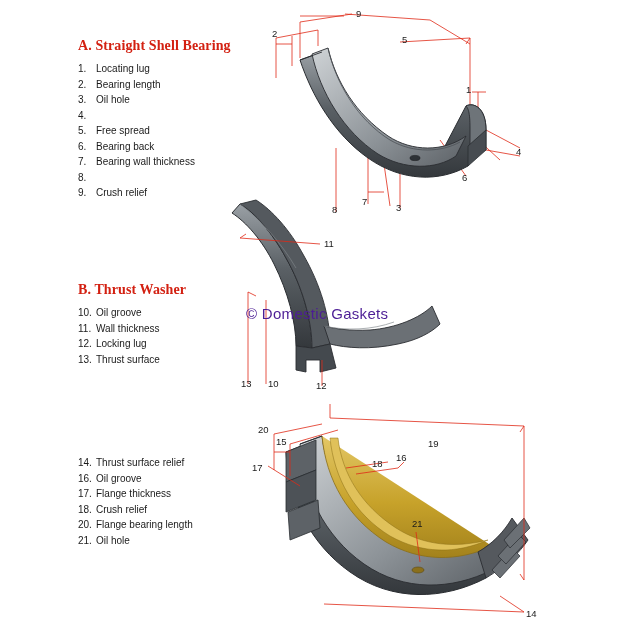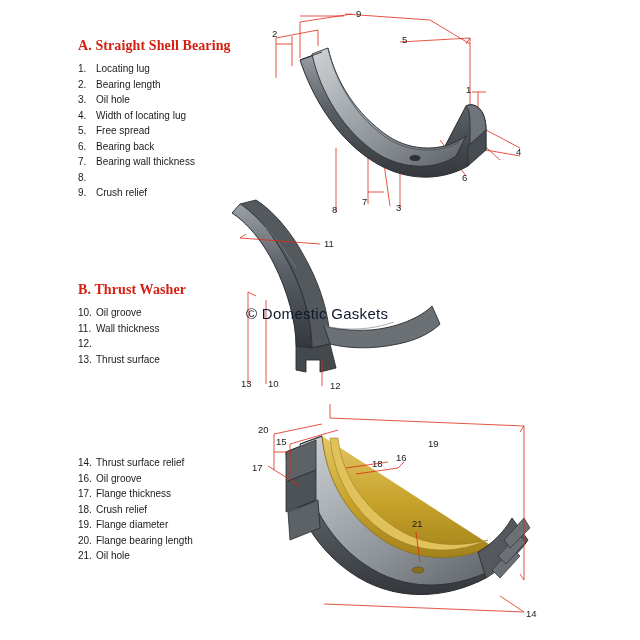--- a/index.html
+++ b/index.html
@@ -37,21 +37,21 @@
 
   .callout{
     position:absolute;
     font-size:9.5px;
     color:#1a1a1a;
   }
   .wm{
     position:absolute;
     left:246px;top:305px;
     font-size:15px;
-    color:#0f172a;
+    color:#4c1d95;
     font-family:"Liberation Sans", sans-serif;
     letter-spacing:0.3px;
     user-select:none;
   }
   svg{position:absolute;left:0;top:0;}
 </style>
 </head>
 <body>
 
 <svg width="640" height="640" viewBox="0 0 640 640">
@@ -186,21 +186,20 @@
   <div class="legend-row">
     <span class="legend-num">2.</span>
     <span class="legend-label">Bearing length</span>
   </div>
   <div class="legend-row">
     <span class="legend-num">3.</span>
     <span class="legend-label">Oil hole</span>
   </div>
   <div class="legend-row">
     <span class="legend-num">4.</span>
-    <span class="legend-label">Width of locating lug</span>
   </div>
   <div class="legend-row">
     <span class="legend-num">5.</span>
     <span class="legend-label">Free spread</span>
   </div>
   <div class="legend-row">
     <span class="legend-num">6.</span>
     <span class="legend-label">Bearing back</span>
   </div>
   <div class="legend-row">
@@ -221,20 +220,21 @@
   <div class="legend-row">
     <span class="legend-num">10.</span>
     <span class="legend-label">Oil groove</span>
   </div>
   <div class="legend-row">
     <span class="legend-num">11.</span>
     <span class="legend-label">Wall thickness</span>
   </div>
   <div class="legend-row">
     <span class="legend-num">12.</span>
+    <span class="legend-label">Locking lug</span>
   </div>
   <div class="legend-row">
     <span class="legend-num">13.</span>
     <span class="legend-label">Thrust surface</span>
   </div>
 </div>
 
 <div class="legend" id="legendC">
   <div class="legend-row">
     <span class="legend-num">14.</span>
@@ -244,24 +244,20 @@
     <span class="legend-num">16.</span>
     <span class="legend-label">Oil groove</span>
   </div>
   <div class="legend-row">
     <span class="legend-num">17.</span>
     <span class="legend-label">Flange thickness</span>
   </div>
   <div class="legend-row">
     <span class="legend-num">18.</span>
     <span class="legend-label">Crush relief</span>
-  </div>
-  <div class="legend-row">
-    <span class="legend-num">19.</span>
-    <span class="legend-label">Flange diameter</span>
   </div>
   <div class="legend-row">
     <span class="legend-num">20.</span>
     <span class="legend-label">Flange bearing length</span>
   </div>
   <div class="legend-row">
     <span class="legend-num">21.</span>
     <span class="legend-label">Oil hole</span>
   </div>
 </div>
@@ -272,21 +268,21 @@
 <div class="callout" style="left:466px;top:84px;">1</div>
 <div class="callout" style="left:516px;top:146px;">4</div>
 <div class="callout" style="left:462px;top:172px;">6</div>
 <div class="callout" style="left:332px;top:204px;">8</div>
 <div class="callout" style="left:362px;top:196px;">7</div>
 <div class="callout" style="left:396px;top:202px;">3</div>
 
 <div class="callout" style="left:324px;top:238px;">11</div>
 <div class="callout" style="left:241px;top:378px;">13</div>
 <div class="callout" style="left:268px;top:378px;">10</div>
-<div class="callout" style="left:330px;top:380px;">12</div>
+<div class="callout" style="left:316px;top:380px;">12</div>
 
 <div class="callout" style="left:258px;top:424px;">20</div>
 <div class="callout" style="left:276px;top:436px;">15</div>
 <div class="callout" style="left:428px;top:438px;">19</div>
 <div class="callout" style="left:252px;top:462px;">17</div>
 <div class="callout" style="left:372px;top:458px;">18</div>
 <div class="callout" style="left:396px;top:452px;">16</div>
 <div class="callout" style="left:412px;top:518px;">21</div>
 <div class="callout" style="left:526px;top:608px;">14</div>
 

